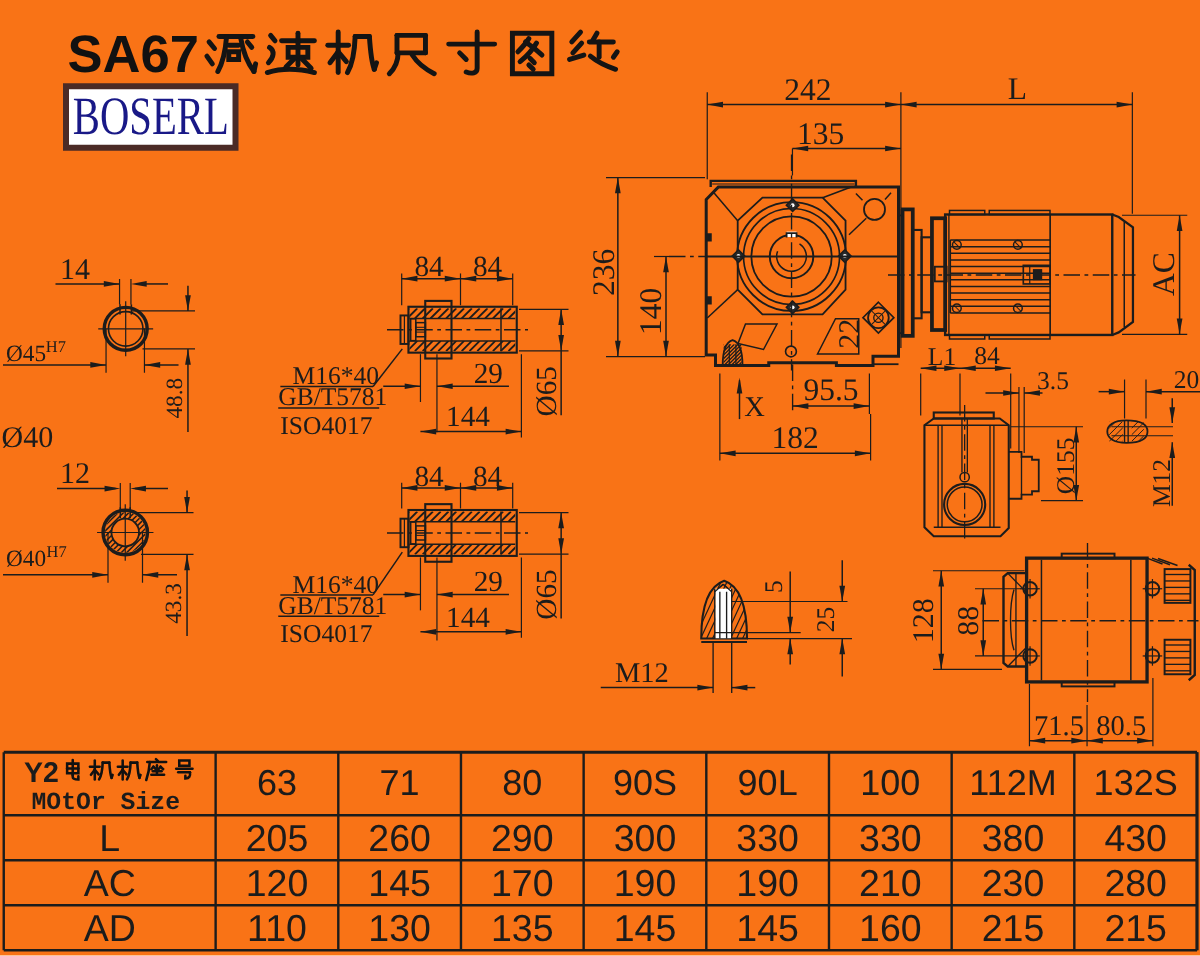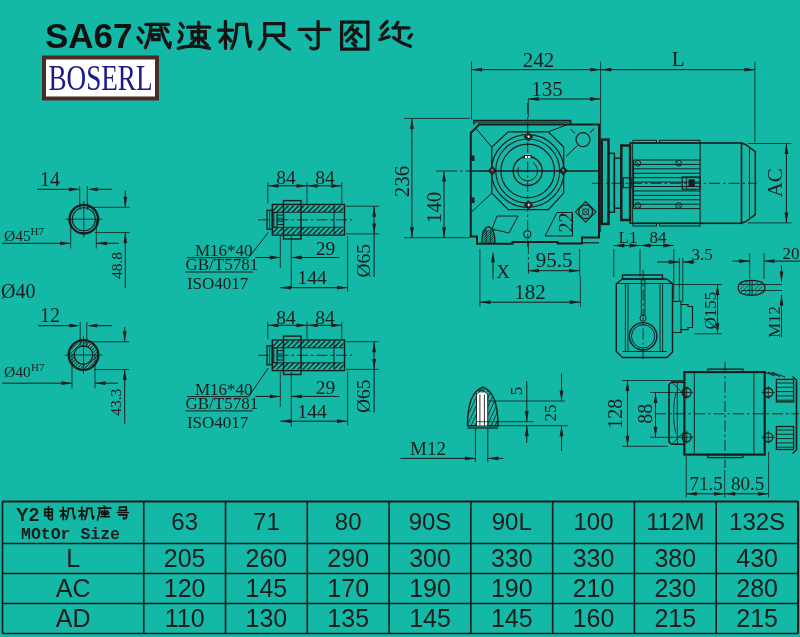--- a/index.html
+++ b/index.html
@@ -1,15 +1,15 @@
 <!DOCTYPE html>
 <html><head><meta charset="utf-8">
 <style>
 html,body{margin:0;padding:0;background:#ffffff;}
-#page{position:relative;width:800px;height:637px;background:#14b8a6;overflow:hidden;}
+#page{position:relative;width:800px;height:637px;background:#f97316;overflow:hidden;}
 svg{position:absolute;top:0;left:0;}
 text{font-family:"Liberation Serif",serif;}
 </style></head>
 <body>
 <div id="page">
     <svg width="800" height="637" viewBox="0 0 800 637">
       <text x="45" y="48" style="font-family:'Liberation Sans',serif;font-size:35px;font-weight:bold" fill="#111" text-anchor="start">SA67</text>
       <g transform="translate(135.0 17) scale(0.365)">
         <path d="M30,20 H92" fill="none" stroke="#141414" stroke-width="9.0" stroke-linecap="round"></path>
         <path d="M44,20 C42,46 38,66 28,84" fill="none" stroke="#141414" stroke-width="9.0" stroke-linecap="round"></path>

